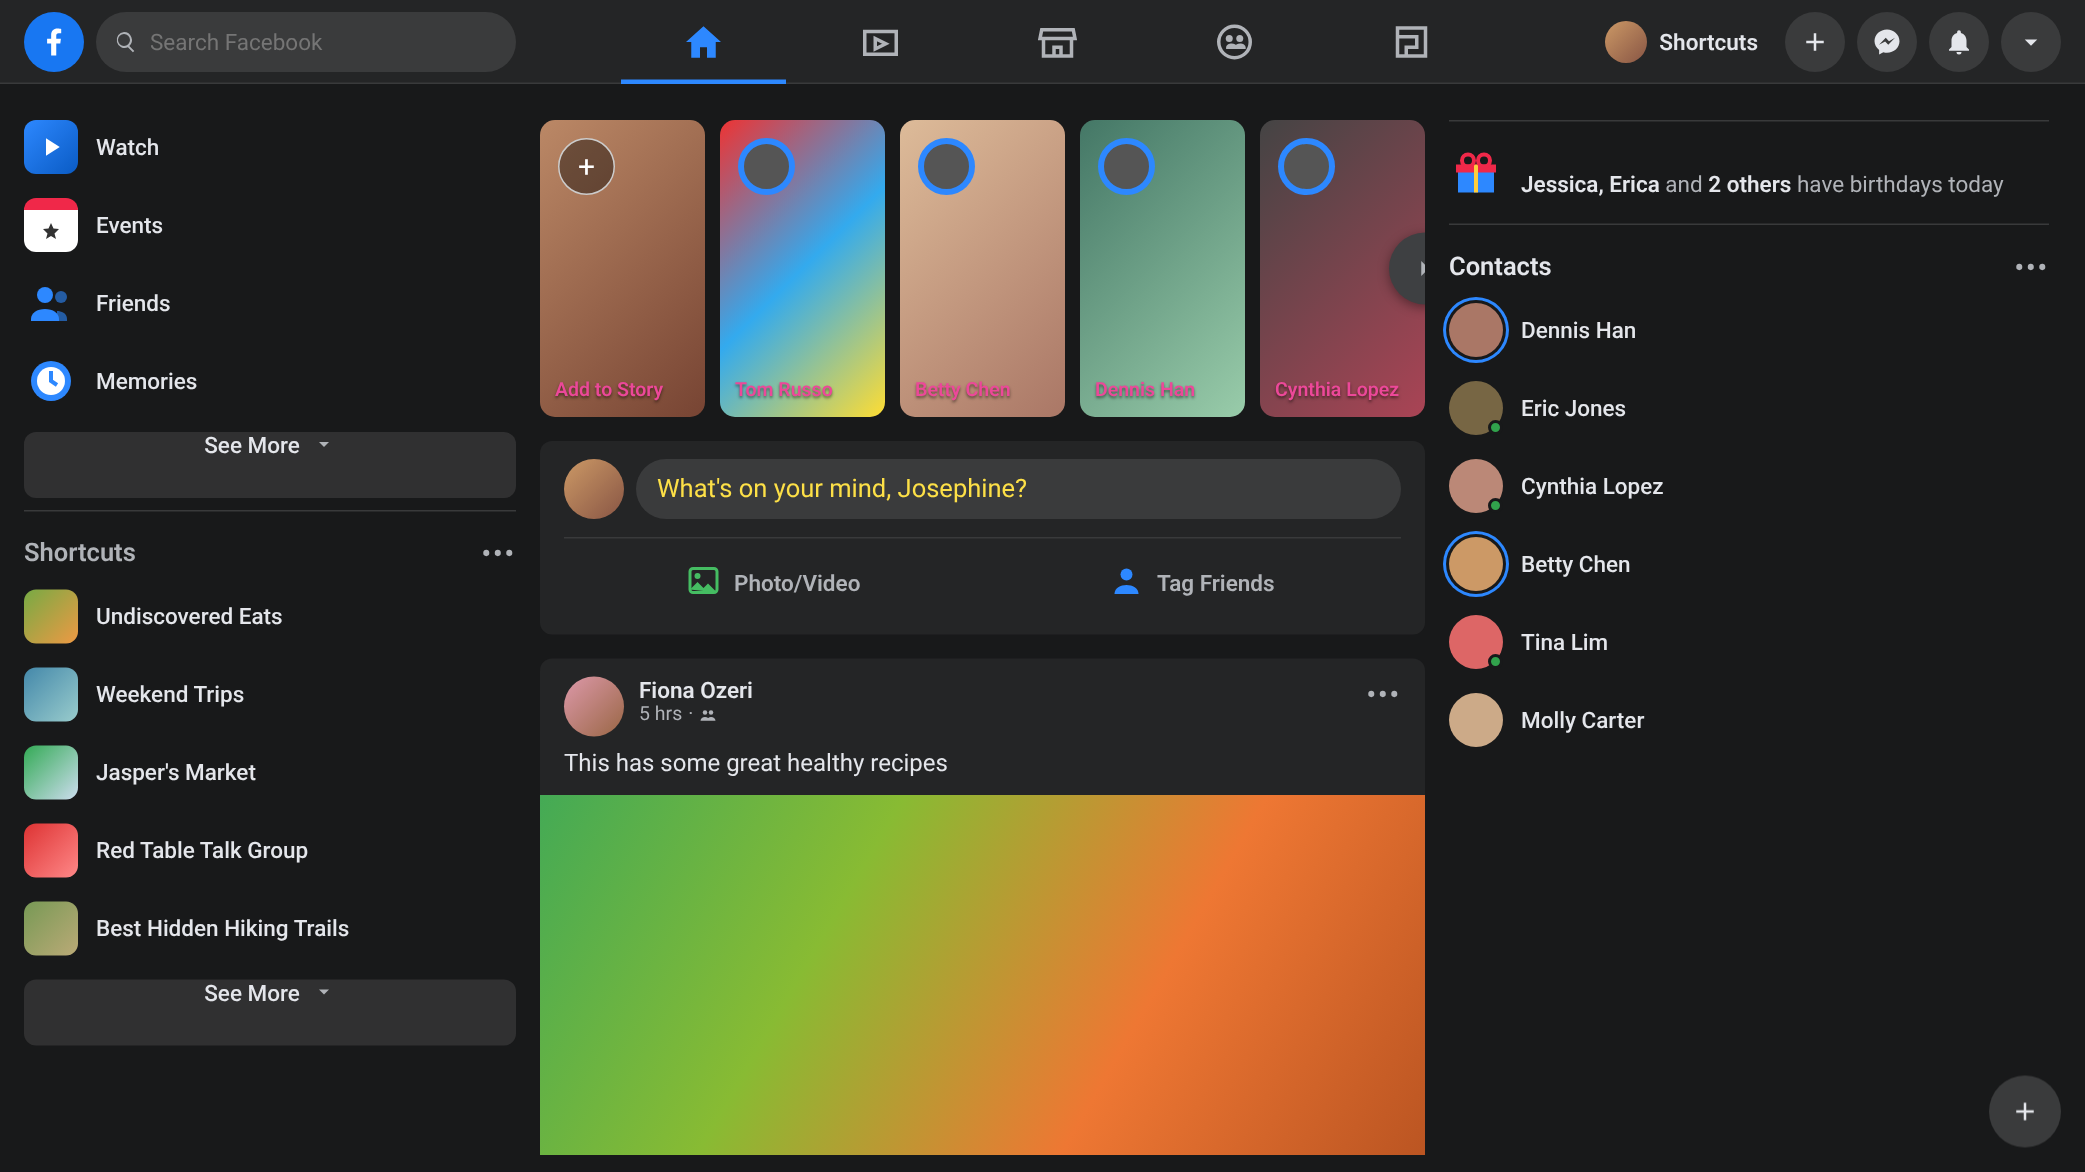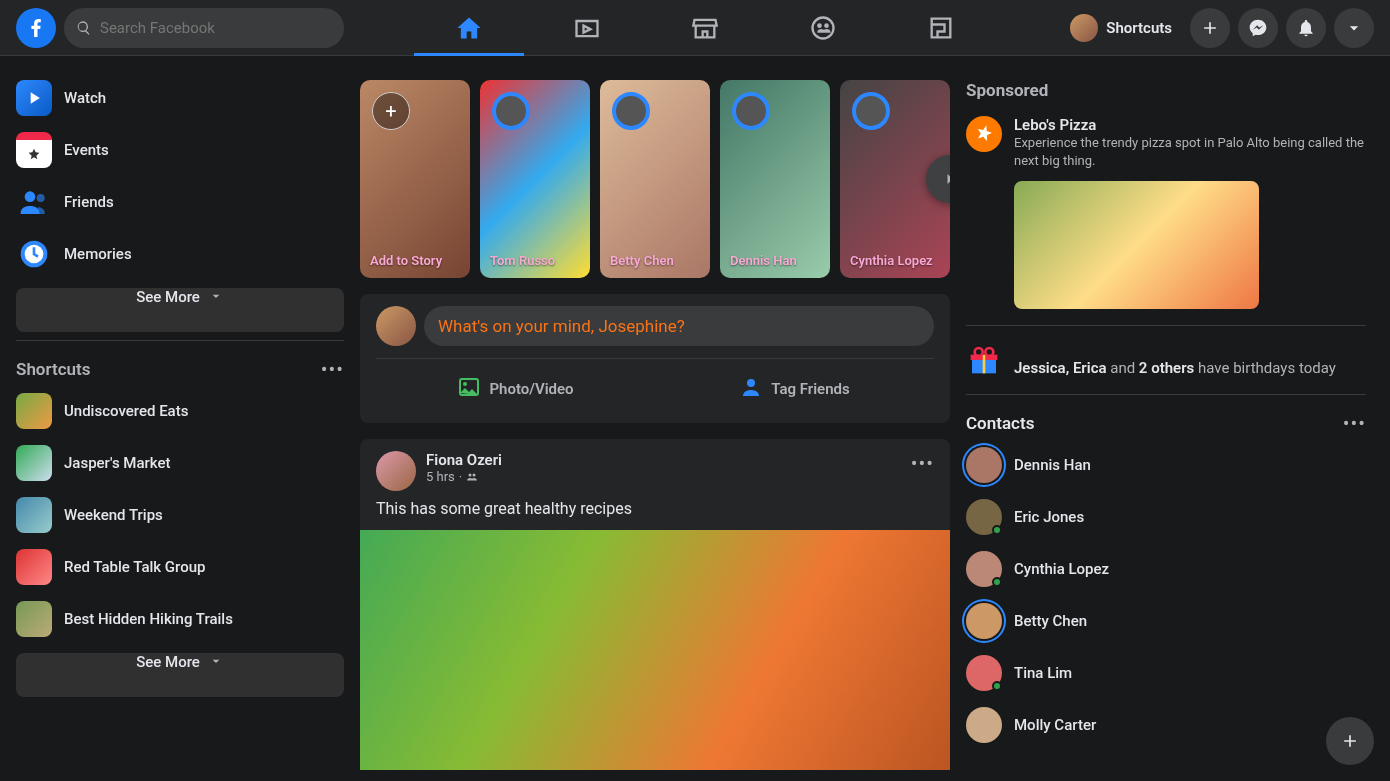--- a/index.html
+++ b/index.html
@@ -30,28 +30,28 @@
 .side-item span { font-size:15px; font-weight:500; }
 .see-more { background:#303031; border-radius:8px; height:44px; display:flex; align-items:flex-start; justify-content:center; gap:8px; cursor:pointer; margin:8px; font-weight:500; font-size:15px;}
 .divider { height:1px; background:#393a3b; margin:8px 8px; }
 .section-head { display:flex; justify-content:space-between; align-items:center; padding:8px 8px 4px; }
 .section-head h3 { font-size:17px; font-weight:600; color:#b0b3b8; }
 .dots { color:#b0b3b8; font-size:20px; cursor:pointer; letter-spacing:1px;}
 .main { flex:0 0 590px; display:flex; flex-direction:column; align-items:center; padding:24px 0; gap:16px; overflow-y:auto;}
 .stories { display:flex; gap:10px; width:590px; position:relative;}
 .story { width:110px; height:198px; border-radius:10px; overflow:hidden; position:relative; cursor:pointer; flex-shrink:0;}
 .story-bg { position:absolute; inset:0; }
-.story-label { position:absolute; bottom:10px; left:10px; right:10px; font-size:13px; font-weight:600; color:#f9a8d4; text-shadow:0 1px 2px rgba(0,0,0,.5);}
+.story-label { position:absolute; bottom:10px; left:10px; right:10px; font-size:13px; font-weight:600; color:#ec4899; text-shadow:0 1px 2px rgba(0,0,0,.5);}
 .story-avatar { position:absolute; top:12px; left:12px; width:38px; height:38px; border-radius:50%; border:4px solid #2d88ff; background:#555;}
 .story-add { position:absolute; top:12px; left:12px; width:38px; height:38px; border-radius:50%; background:rgba(0,0,0,.4); border:1px solid #ccc; display:flex; align-items:center; justify-content:center; color:#fff; font-size:20px;}
 .stories-next { position:absolute; right:-24px; top:50%; transform:translateY(-50%); width:48px; height:48px; border-radius:50%; background:#3e4042; display:flex; align-items:center; justify-content:center; cursor:pointer; box-shadow:0 2px 8px rgba(0,0,0,.4);}
 .stories-next svg { width:20px; height:20px; fill:#b0b3b8;}
 .composer { width:590px; background:#242526; border-radius:8px; padding:12px 16px; }
 .composer-top { display:flex; align-items:center; gap:8px; padding-bottom:12px; border-bottom:1px solid #393a3b;}
-.composer-input { flex:1; background:#3a3b3c; border-radius:20px; padding:10px 14px; color:#f97316; font-size:17px; cursor:pointer;}
+.composer-input { flex:1; background:#3a3b3c; border-radius:20px; padding:10px 14px; color:#fde047; font-size:17px; cursor:pointer;}
 .composer-actions { display:flex; padding-top:8px;}
 .composer-action { flex:1; display:flex; align-items:center; justify-content:center; gap:8px; padding:8px; border-radius:8px; cursor:pointer; font-weight:600; font-size:15px; color:#b0b3b8;}
 .post { width:590px; background:#242526; border-radius:8px; }
 .post-head { padding:12px 16px 4px; display:flex; align-items:flex-start; gap:10px;}
 .post-avatar { width:40px; height:40px; border-radius:50%; background:linear-gradient(135deg,#d9a,#964);}
 .post-head-info { flex:1;}
 .post-author { font-size:15px; font-weight:600;}
 .post-meta { font-size:13px; color:#b0b3b8; display:flex; align-items:center; gap:4px;}
 .post-text { padding:4px 16px 12px; font-size:16px;}
 .post-image { width:100%; height:240px; }
@@ -198,26 +198,26 @@
     <div class="section-head">
       <h3>Shortcuts</h3>
       <div class="dots">•••</div>
     </div>
     <div id="shortcuts-list">
         <div class="side-item">
      <div class="sc-icon" style="background:linear-gradient(135deg,#7a4,#e94)"></div>
      <span>Undiscovered Eats</span>
    </div>
         <div class="side-item">
+     <div class="sc-icon" style="background:linear-gradient(135deg,#48a,#9cc)"></div>
+     <span>Weekend Trips</span>
+   </div>
+        <div class="side-item">
      <div class="sc-icon" style="background:linear-gradient(135deg,#3a5,#cde)"></div>
      <span>Jasper's Market</span>
-   </div>
-        <div class="side-item">
-     <div class="sc-icon" style="background:linear-gradient(135deg,#48a,#9cc)"></div>
-     <span>Weekend Trips</span>
    </div>
         <div class="side-item">
      <div class="sc-icon" style="background:linear-gradient(135deg,#d33,#f88)"></div>
      <span>Red Table Talk Group</span>
    </div>
         <div class="side-item">
      <div class="sc-icon" style="background:linear-gradient(135deg,#795,#ba7)"></div>
      <span>Best Hidden Hiking Trails</span>
    </div>
       </div>
@@ -298,35 +298,20 @@
           </div>
         </div>
         <div class="dots">•••</div>
       </div>
       <div class="post-text">This has some great healthy recipes</div>
       <div class="post-image" style="background:linear-gradient(120deg,#4a5,#8b3,#e73,#b52)"></div>
     </div>
   </div>
 
   <div class="sidebar-right">
-    <div class="sponsored-card">
-      <h3>Sponsored</h3>
-      <div class="sponsor-item">
-        <div class="sponsor-icon">
-          <svg width="22" height="22" viewBox="0 0 24 24" fill="#fff">
-              <path d="M12 2l2 6 6 .5-4.5 4 1.5 6-5-3.5-5 3.5 1.5-6L4 8.5 10 8z" transform="rotate(15 12 12)"></path>
-            </svg>
-        </div>
-        <div>
-          <div class="sponsor-title">Lebo's Pizza</div>
-          <div class="sponsor-desc">Experience the trendy pizza spot in Palo Alto being called the next big thing.</div>
-        </div>
-      </div>
-      <div class="sponsor-img"></div>
-    </div>
     <div class="divider"></div>
     <div class="birthday-row">
       <div class="gift-icon">
         <svg width="32" height="32" viewBox="0 0 24 24">
             <rect x="3" y="11" width="18" height="11" fill="#2d88ff"></rect>
             <rect x="2" y="8" width="20" height="4" fill="#f02849"></rect>
             <rect x="11" y="8" width="2" height="14" fill="#ffce3d"></rect>
             <circle cx="8" cy="6" r="3" fill="none" stroke="#f02849" stroke-width="2"></circle>
             <circle cx="16" cy="6" r="3" fill="none" stroke="#f02849" stroke-width="2"></circle>
           </svg>

